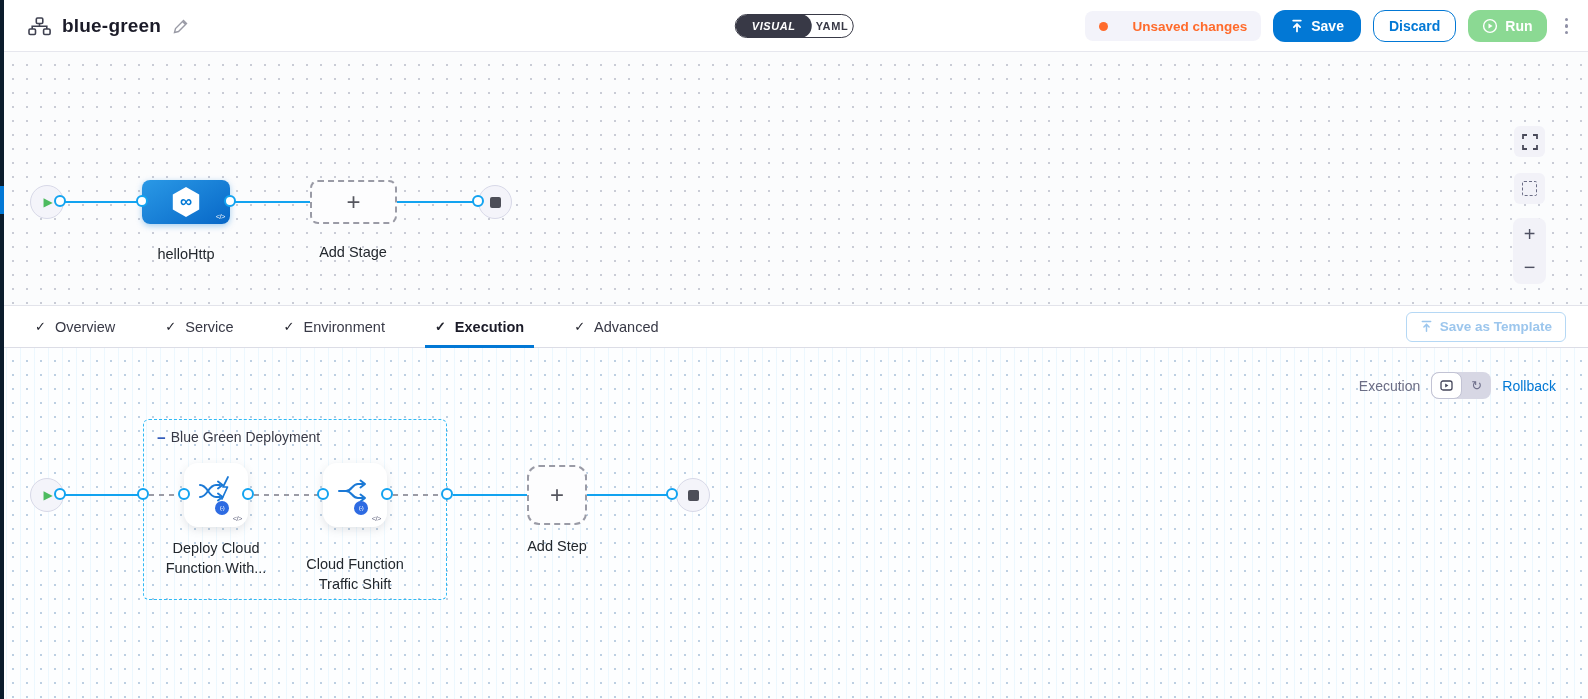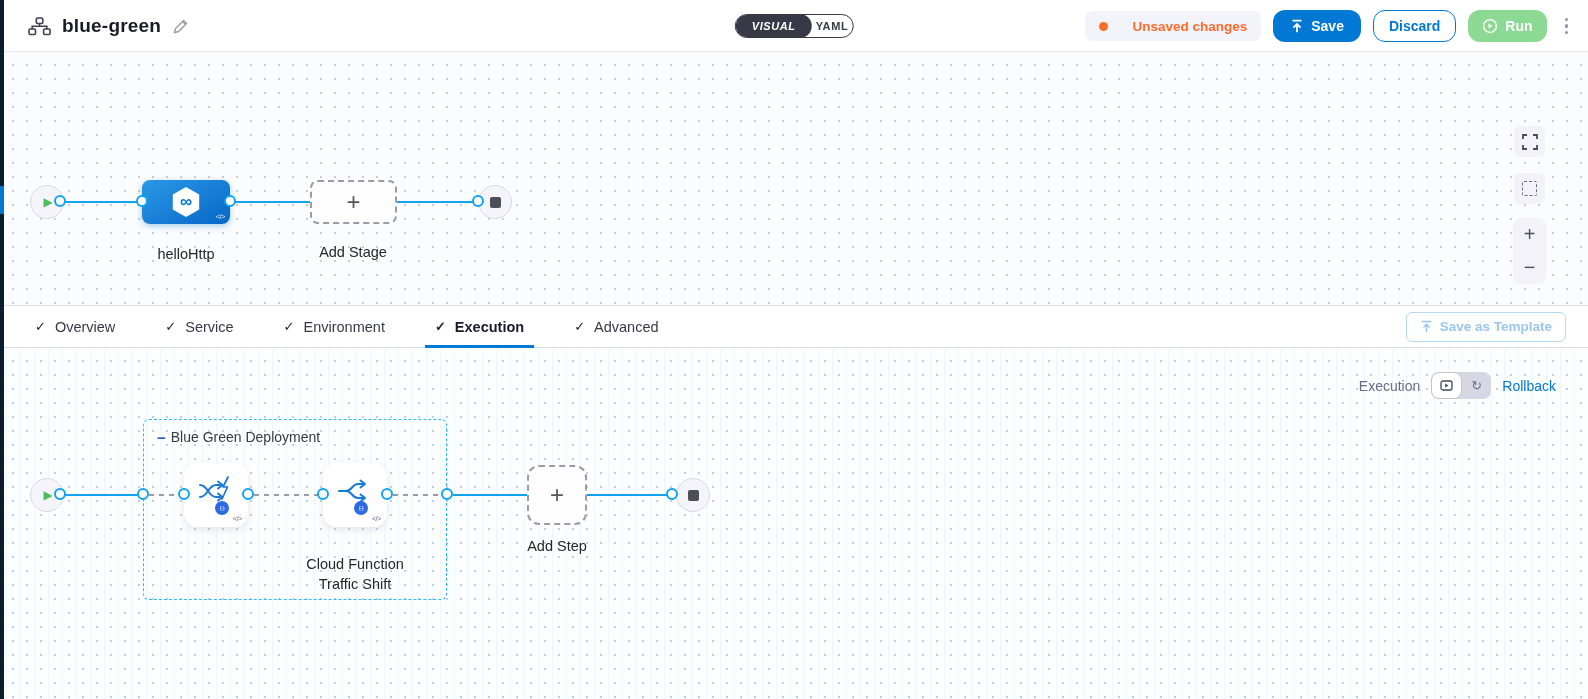--- a/index.html
+++ b/index.html
@@ -303,20 +303,24 @@
         <path d="M3 21 C11 21 11 9 19 9 H23"></path>
         <path d="M3 9 C11 9 11 21 19 21 H23"></path>
         <path d="M21 5.5 L25.5 9 L21 12.5"></path>
         <path d="M21 17.5 L25.5 21 L21 24.5"></path>
         <path d="M31 1 L26 11 H30.5 L25 23" stroke-width="1.7"></path>
       </svg>
       <span class="step-badge">(-)</span>
       <span class="card-code">&lt;/&gt;</span>
     </div>
     <div class="conn" style="left:242px; top:140px;"></div>
+    <div class="step-label" style="left:131px; top:190px;">
+      <div>Deploy Cloud</div>
+      <div>Function With...</div>
+    </div>
 
     <div class="conn" style="left:317px; top:140px;"></div>
 
     <div class="step-card" style="left:323px; top:115px;">
       <svg width="38" height="30" viewBox="0 0 38 30" fill="none" stroke="#1b79d6" stroke-width="2" stroke-linecap="round" stroke-linejoin="round">
         <path d="M3 15 H10 C16 15 16 8 22 8 H27"></path>
         <path d="M10 15 C16 15 16 22 22 22 H27"></path>
         <path d="M24.5 4.5 L29 8 L24.5 11.5"></path>
         <path d="M24.5 18.5 L29 22 L24.5 25.5"></path>
       </svg>

